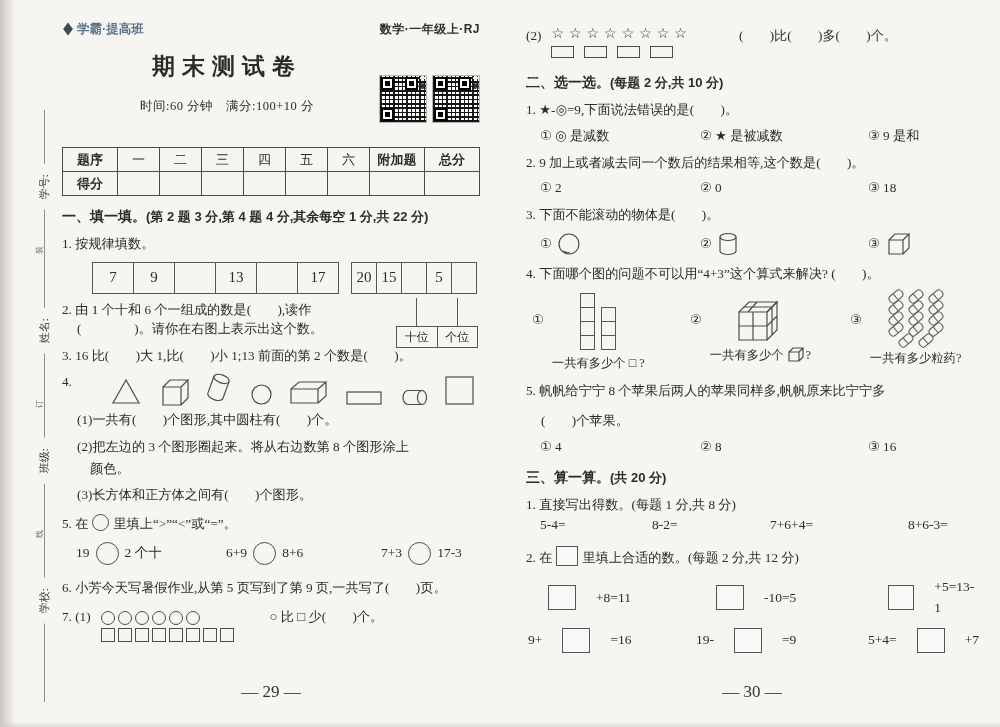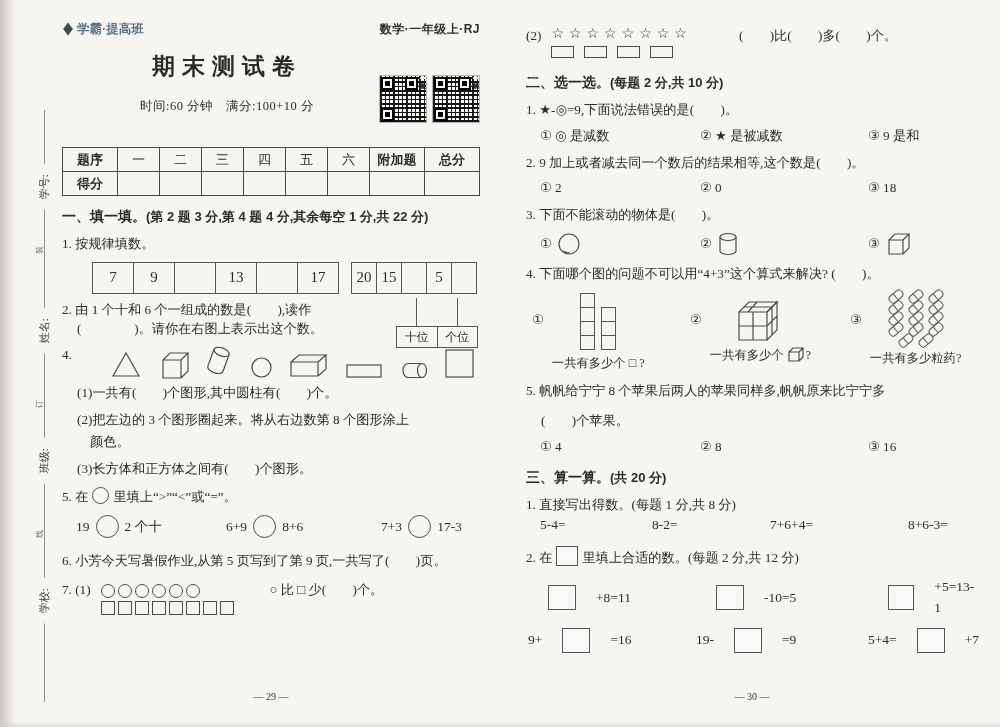--- a/index.html
+++ b/index.html
@@ -12,21 +12,21 @@
              background:linear-gradient(0deg,#c9c6c0,rgba(246,245,242,0));opacity:.5;}
   
   .rail-line{position:absolute;left:44px;top:110px;width:1px;height:592px;background:#908e8a;}
   .vlab{position:absolute;left:22px;width:46px;text-align:center;transform:rotate(-90deg);
         font-size:11px;color:#3a3a3a;background:#f6f5f2;line-height:1.2;padding:2px 0;}
   .bchar{position:absolute;left:36px;transform:rotate(-90deg);font-size:8px;color:#666;background:#f6f5f2;line-height:1;}
   
   .col{position:absolute;top:20px;height:692px;}
   .col.left{left:62px;width:418px;}
   .col.right{left:526px;width:452px;}
-  .pagenum{position:absolute;bottom:8px;left:0;width:100%;text-align:center;font-size:10px;color:#333;}
+  .pagenum{position:absolute;bottom:8px;left:0;width:100%;text-align:center;font-size:17px;color:#333;}
   
   .hdr{display:flex;justify-content:space-between;align-items:flex-start;font-family:"Liberation Sans","DejaVu Sans",sans-serif;}
   .brand{font-size:12.5px;font-weight:bold;color:#5e748a;display:flex;align-items:center;}
   .cap{display:inline-block;width:8px;height:8px;background:#3d4a57;transform:rotate(45deg) skew(8deg,8deg);margin-right:5px;margin-left:2px;}
   .edition{font-size:12px;font-weight:bold;color:#2f2d2a;letter-spacing:.5px;}
   .titleblock{position:relative;height:86px;margin-top:4px;}
   .title{width:330px;text-align:center;font-family:"Liberation Sans","DejaVu Sans",sans-serif;
          font-size:23px;font-weight:bold;letter-spacing:7px;margin-top:10px;}
   .subtitle{width:330px;text-align:center;font-size:12.5px;margin-top:14px;letter-spacing:.5px;}
   .qrwrap{position:absolute;right:0;top:26px;display:flex;gap:5px;}
@@ -195,20 +195,21 @@
       <div class="pvchart" style="top:26px">
         <span class="pvstick" style="left:20px"></span>
         <span class="pvstick" style="left:61px"></span>
         <div class="pvrow">
           <span>十位</span>
           <span>个位</span>
         </div>
       </div>
     </div>
 
+    <div class="qline">3. 16 比(  )大 1,比(  )小 1;13 前面的第 2 个数是(  )。</div>
 
     <div class="qline" style="margin-top:6px">
       <span class="q4num">4.</span>
       <div class="shapesrow">
         <svg width="32" height="29">
             <polygon class="ln" points="16,3 3,26 29,26"></polygon>
           </svg>
         <svg width="33" height="31">
             <path class="ln" d="M6,12 h18 v18 h-18 z M6,12 l7,-7 h18 l-7,7 M31,5 v18 l-7,7"></path>
           </svg>

